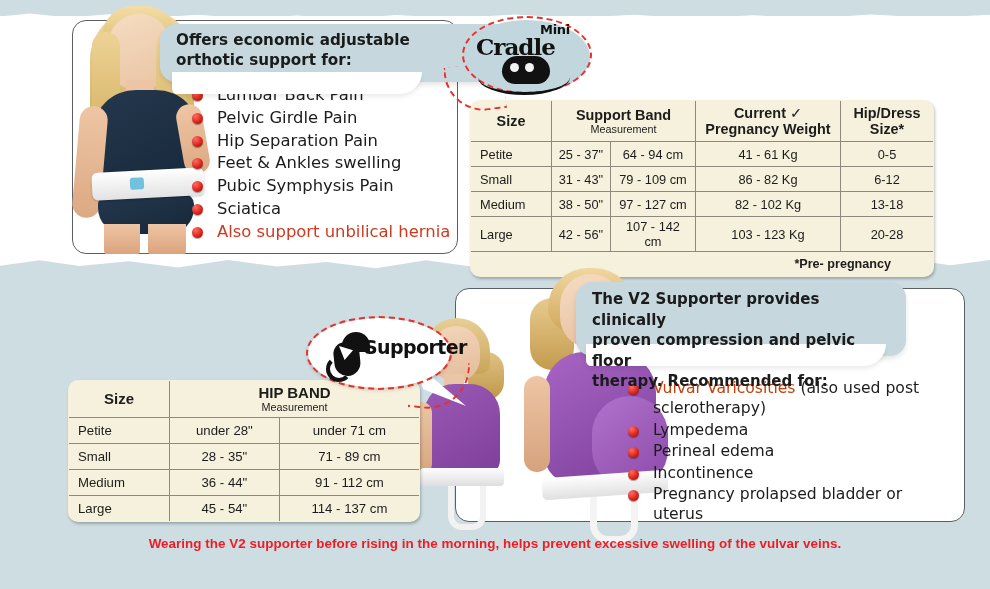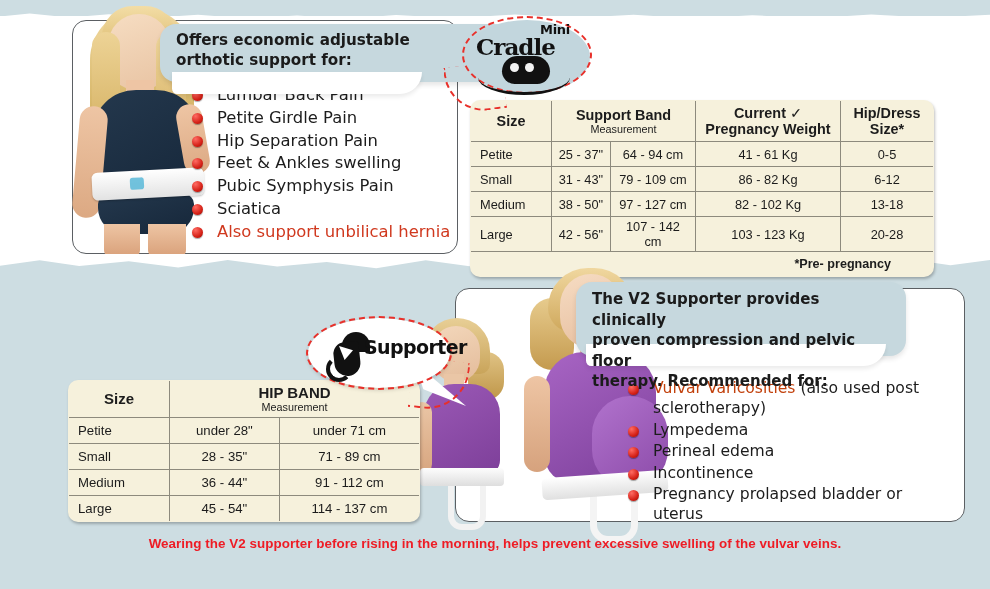--- a/index.html
+++ b/index.html
@@ -307,21 +307,21 @@
   <div class="banner" id="banner1">
     <div class="tail"></div>
     <div class="banner-text">
       <div>Offers economic adjustable</div>
       <div>orthotic support for:</div>
     </div>
   </div>
 
   <ul class="blist" id="list1">
     <li><span class="dot"></span><span>Lumbar Back Pain</span></li>
-    <li><span class="dot"></span><span>Petite Girdle Pain</span></li>
+    <li><span class="dot"></span><span>Pelvic Girdle Pain</span></li>
     <li><span class="dot"></span><span>Hip Separation Pain</span></li>
     <li><span class="dot"></span><span>Feet &amp; Ankles swelling</span></li>
     <li><span class="dot"></span><span>Pubic Symphysis Pain</span></li>
     <li><span class="dot"></span><span>Sciatica</span></li>
     <li class="red"><span class="dot"></span><span>Also support unbilical hernia</span></li>
   </ul>
 
   <table class="tbl" id="table1">
     <thead>
       <tr>

